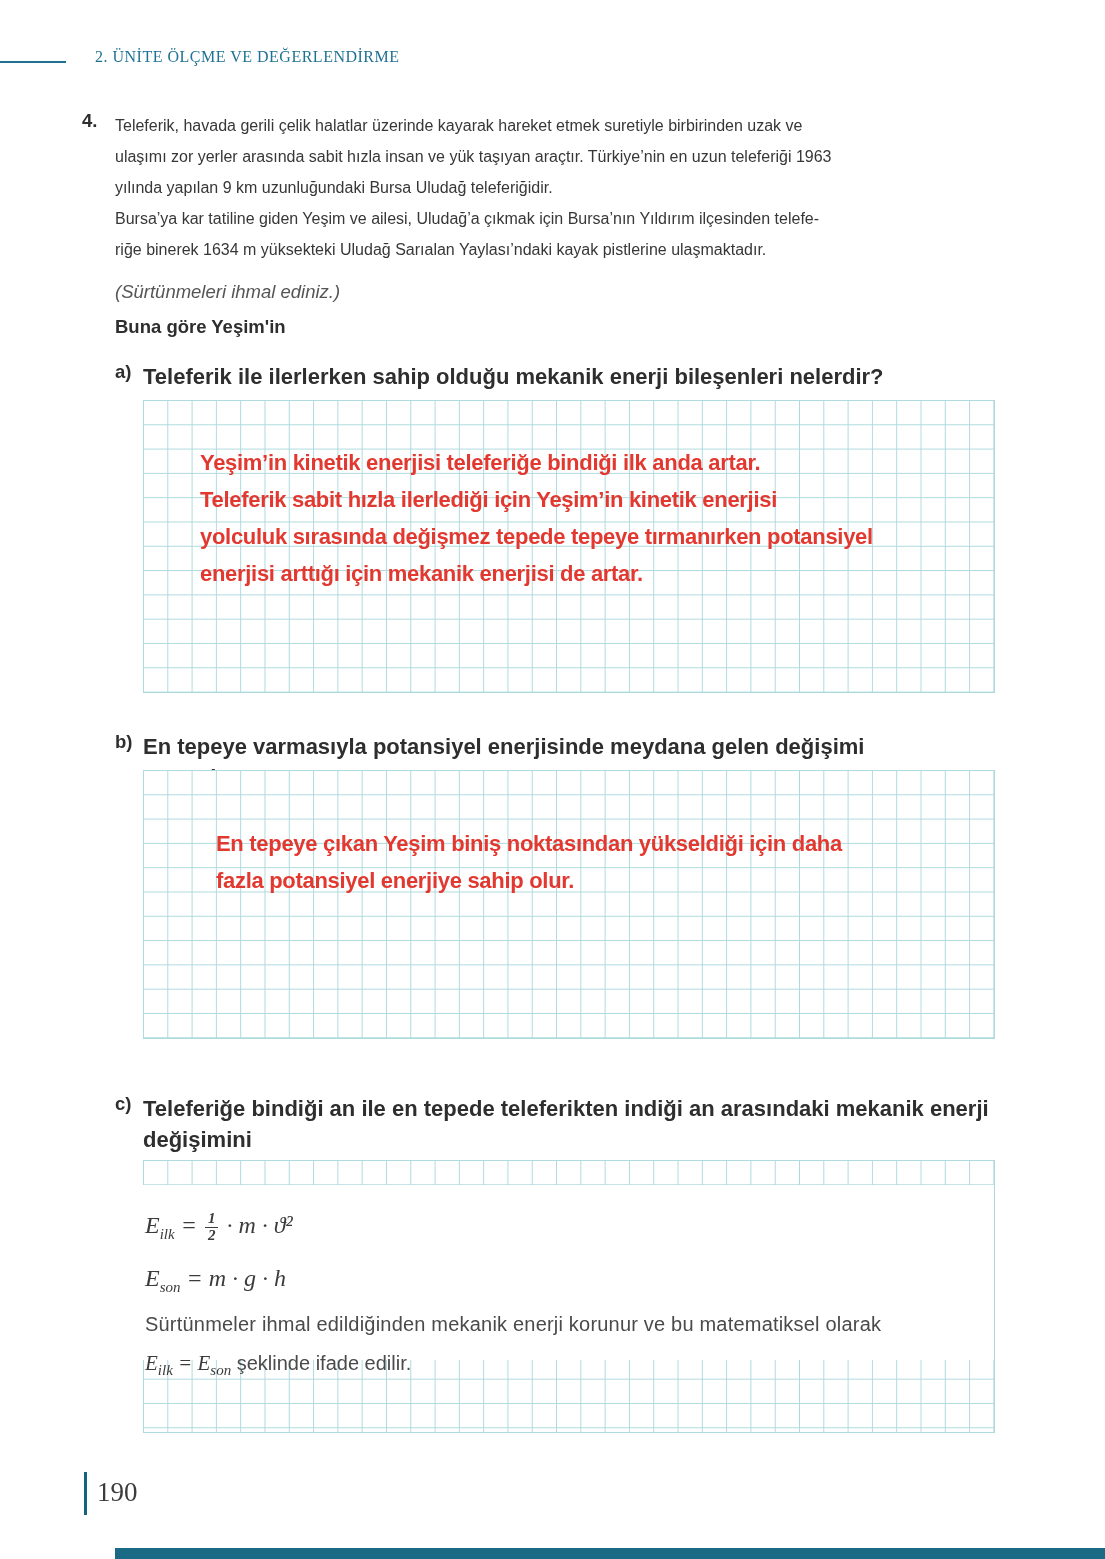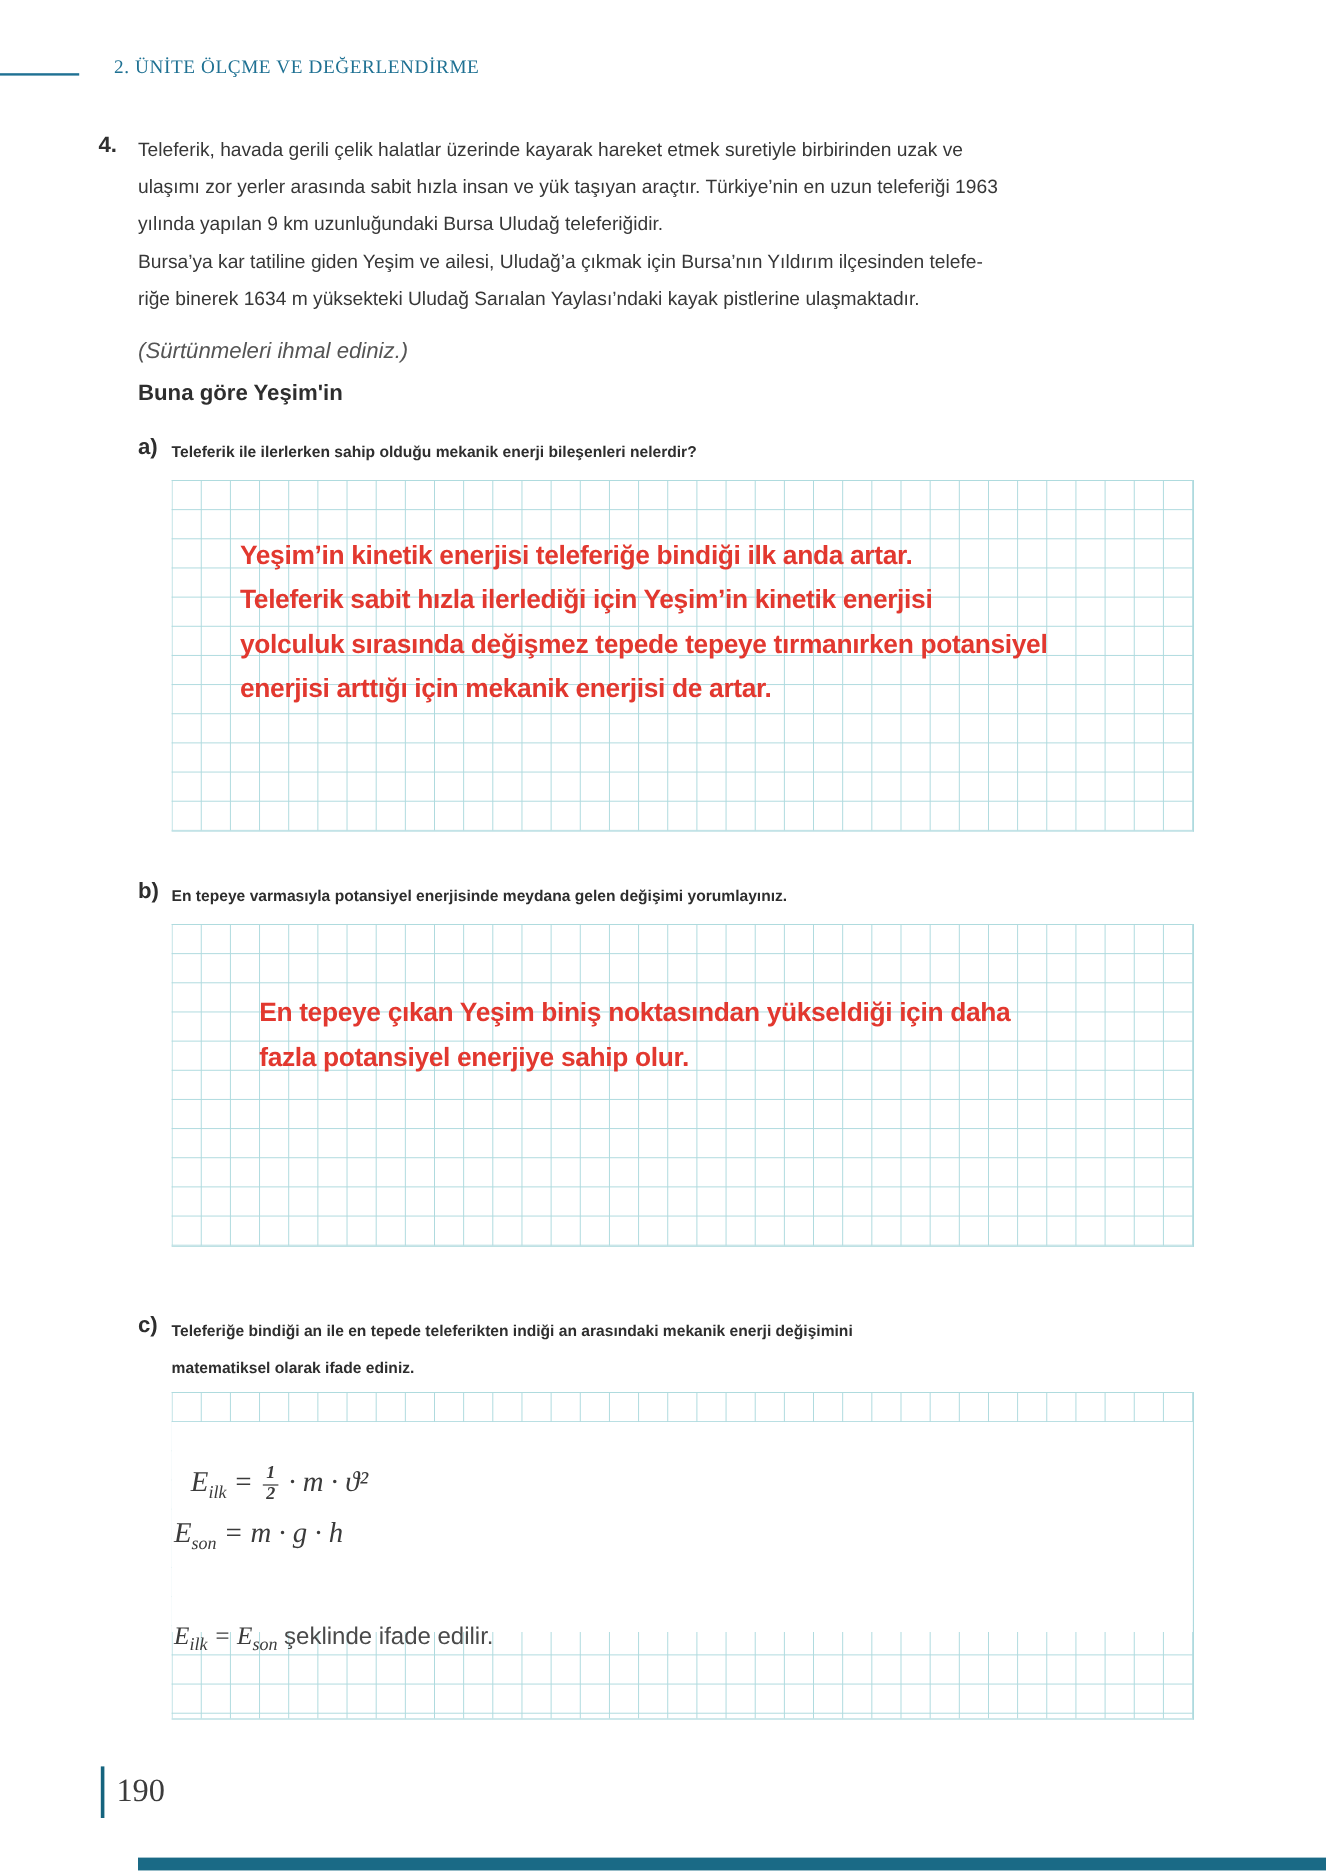--- a/index.html
+++ b/index.html
@@ -16,21 +16,21 @@
     font-size:16px;color:#1f7193;letter-spacing:0.5px;
   }
   
   .qnum{position:absolute;left:82px;top:110px;font-size:18.5px;font-weight:bold;color:#2e2e2e;}
   .textline{font-size:16px;line-height:31px;color:#373737;}
   .intro{position:absolute;left:115px;top:110px;width:886px;}
   .scenario{position:absolute;left:115px;top:203px;width:886px;}
   .note{position:absolute;left:115px;top:281px;font-size:18.5px;font-style:italic;color:#555555;}
   .lead{position:absolute;left:115px;top:316px;font-size:18.5px;font-weight:bold;color:#2e2e2e;}
   .part-label{position:absolute;font-size:18.5px;font-weight:bold;color:#2e2e2e;}
-  .part-q{position:absolute;left:143px;font-size:13px;font-weight:bold;color:#2e2e2e;line-height:31px;}
+  .part-q{position:absolute;left:143px;font-size:22px;font-weight:bold;color:#2e2e2e;line-height:31px;}
   
   .grid-area{
     position:absolute;left:143px;width:851px;background-color:#ffffff;
     background-image:
       linear-gradient(to right,#aedade 1px,transparent 1px),
       linear-gradient(to bottom,#aedade 1px,transparent 1px);
     background-size:24.3px 24.3px;
     border-right:1px solid #aedade;border-bottom:1px solid #aedade;
   }
   .ans{
@@ -41,21 +41,21 @@
   
   .c-white{position:absolute;left:0;top:25px;width:851px;height:175px;background:#ffffff;}
   .math{
     font-family:"Liberation Serif","DejaVu Serif",serif;font-style:italic;
     font-size:24px;color:#3b3b3b;white-space:nowrap;
   }
   .math sub{font-size:15px;font-style:italic;}
   .frac{display:inline-flex;flex-direction:column;align-items:center;vertical-align:middle;
         font-size:15px;font-weight:bold;line-height:1.05;margin:0 2px;}
   .frac .num{border-bottom:1.6px solid #3b3b3b;padding:0 3px;}
-  .f1{position:absolute;left:16px;top:26px;margin-top:10px;}
+  .f1{position:absolute;left:2px;top:26px;}
   .f2{position:absolute;left:2px;top:80px;}
   .c-expl{position:absolute;left:2px;top:128px;font-size:20px;color:#4a4a4a;letter-spacing:0.2px;white-space:nowrap;}
   .c-concl{position:absolute;left:2px;top:166px;font-size:20px;color:#4a4a4a;white-space:nowrap;}
   .c-concl .math{font-size:21px;}
   
   .pg-bar{position:absolute;left:84px;top:1472px;width:3px;height:43px;background:#15647e;}
   .pg-num{position:absolute;left:97px;top:1477px;font-family:"Liberation Serif","DejaVu Serif",serif;
           font-size:27px;color:#3c3c3c;}
   .bottom-band{position:absolute;left:115px;top:1548px;width:990px;height:11px;background:#1a6a86;}
 </style>
@@ -122,20 +122,21 @@
           </span>
         <span>· m · ϑ²</span>
       </div>
 
       <div class="math f2">
         <span>E</span><sub>son</sub>
         <span>=</span>
         <span>m · g · h</span>
       </div>
 
+      <div class="c-expl">Sürtünmeler ihmal edildiğinden mekanik enerji korunur ve bu matematiksel olarak</div>
 
       <div class="c-concl">
         <span class="math"><span>E</span><sub>ilk</sub> <span>=</span> <span>E</span><sub>son</sub></span>
         <span>şeklinde ifade edilir.</span>
       </div>
 
     </div>
   </div>
 
   <div class="pg-bar"></div>

